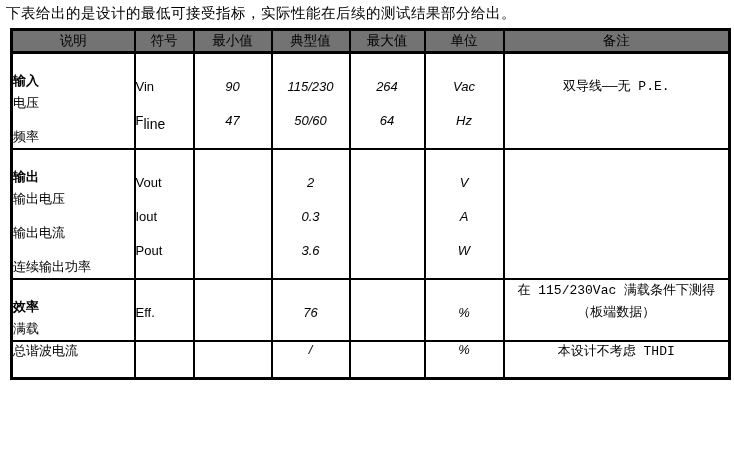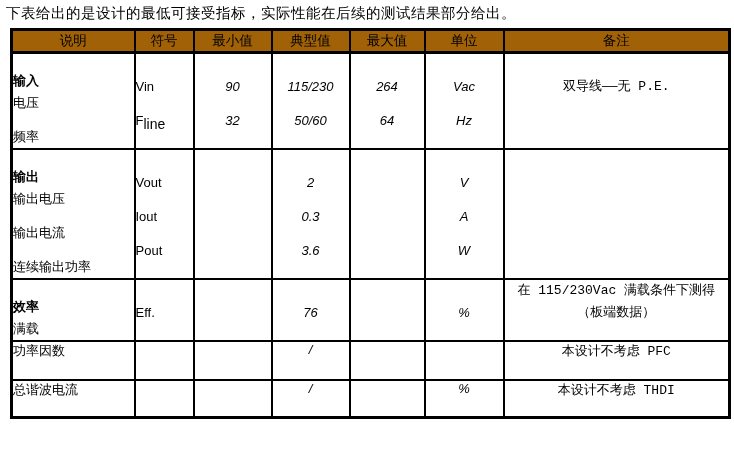--- a/index.html
+++ b/index.html
@@ -29,21 +29,21 @@
   table.spec td, table.spec th {
     border: 2px solid #000;
     padding: 0;
     vertical-align: top;
     font-weight: normal;
   }
   table.spec {
     border: 3px solid #000;
   }
   tr.hdr th {
-    background: #a16207;
+    background: #737373;
     height: 20px;
     text-align: center;
     vertical-align: middle;
     border-bottom: 3px solid #000;
     font-size: 13.5px;
   }
   
   .ln  { height: 22px; line-height: 22px; white-space: nowrap; }
   .gap { height: 12px; }
   .bold { font-weight: bold; margin-top: 16px; }
@@ -97,21 +97,21 @@
     <td class="c-sym">
       <div class="ln"></div>
       <div class="ln">Vin</div>
       <div class="gap"></div>
       <div class="ln"><span>F</span><sub>line</sub></div>
     </td>
     <td class="c-val">
       <div class="ln"></div>
       <div class="ln">90</div>
       <div class="gap"></div>
-      <div class="ln">32</div>
+      <div class="ln">47</div>
     </td>
     <td class="c-val">
       <div class="ln"></div>
       <div class="ln">115/230</div>
       <div class="gap"></div>
       <div class="ln">50/60</div>
     </td>
     <td class="c-val">
       <div class="ln"></div>
       <div class="ln">264</div>
@@ -187,29 +187,20 @@
       <div class="ln"></div>
       <div class="ln">%</div>
     </td>
     <td class="c-remark">
       <div class="ln">在 115/230Vac 满载条件下测得</div>
       <div class="ln">（板端数据）</div>
     </td>
   </tr>
 
 
-  <tr class="r-pf">
-    <td class="c-desc mid">功率因数</td>
-    <td class="c-sym mid"></td>
-    <td class="c-val mid"></td>
-    <td class="c-val mid">/</td>
-    <td class="c-val mid"></td>
-    <td class="c-val mid"></td>
-    <td class="c-remark mid">本设计不考虑 PFC</td>
-  </tr>
 
   <tr class="r-thd">
     <td class="c-desc mid">总谐波电流</td>
     <td class="c-sym mid"></td>
     <td class="c-val mid"></td>
     <td class="c-val mid">/</td>
     <td class="c-val mid"></td>
     <td class="c-val mid">%</td>
     <td class="c-remark mid">本设计不考虑 THDI</td>
   </tr>

